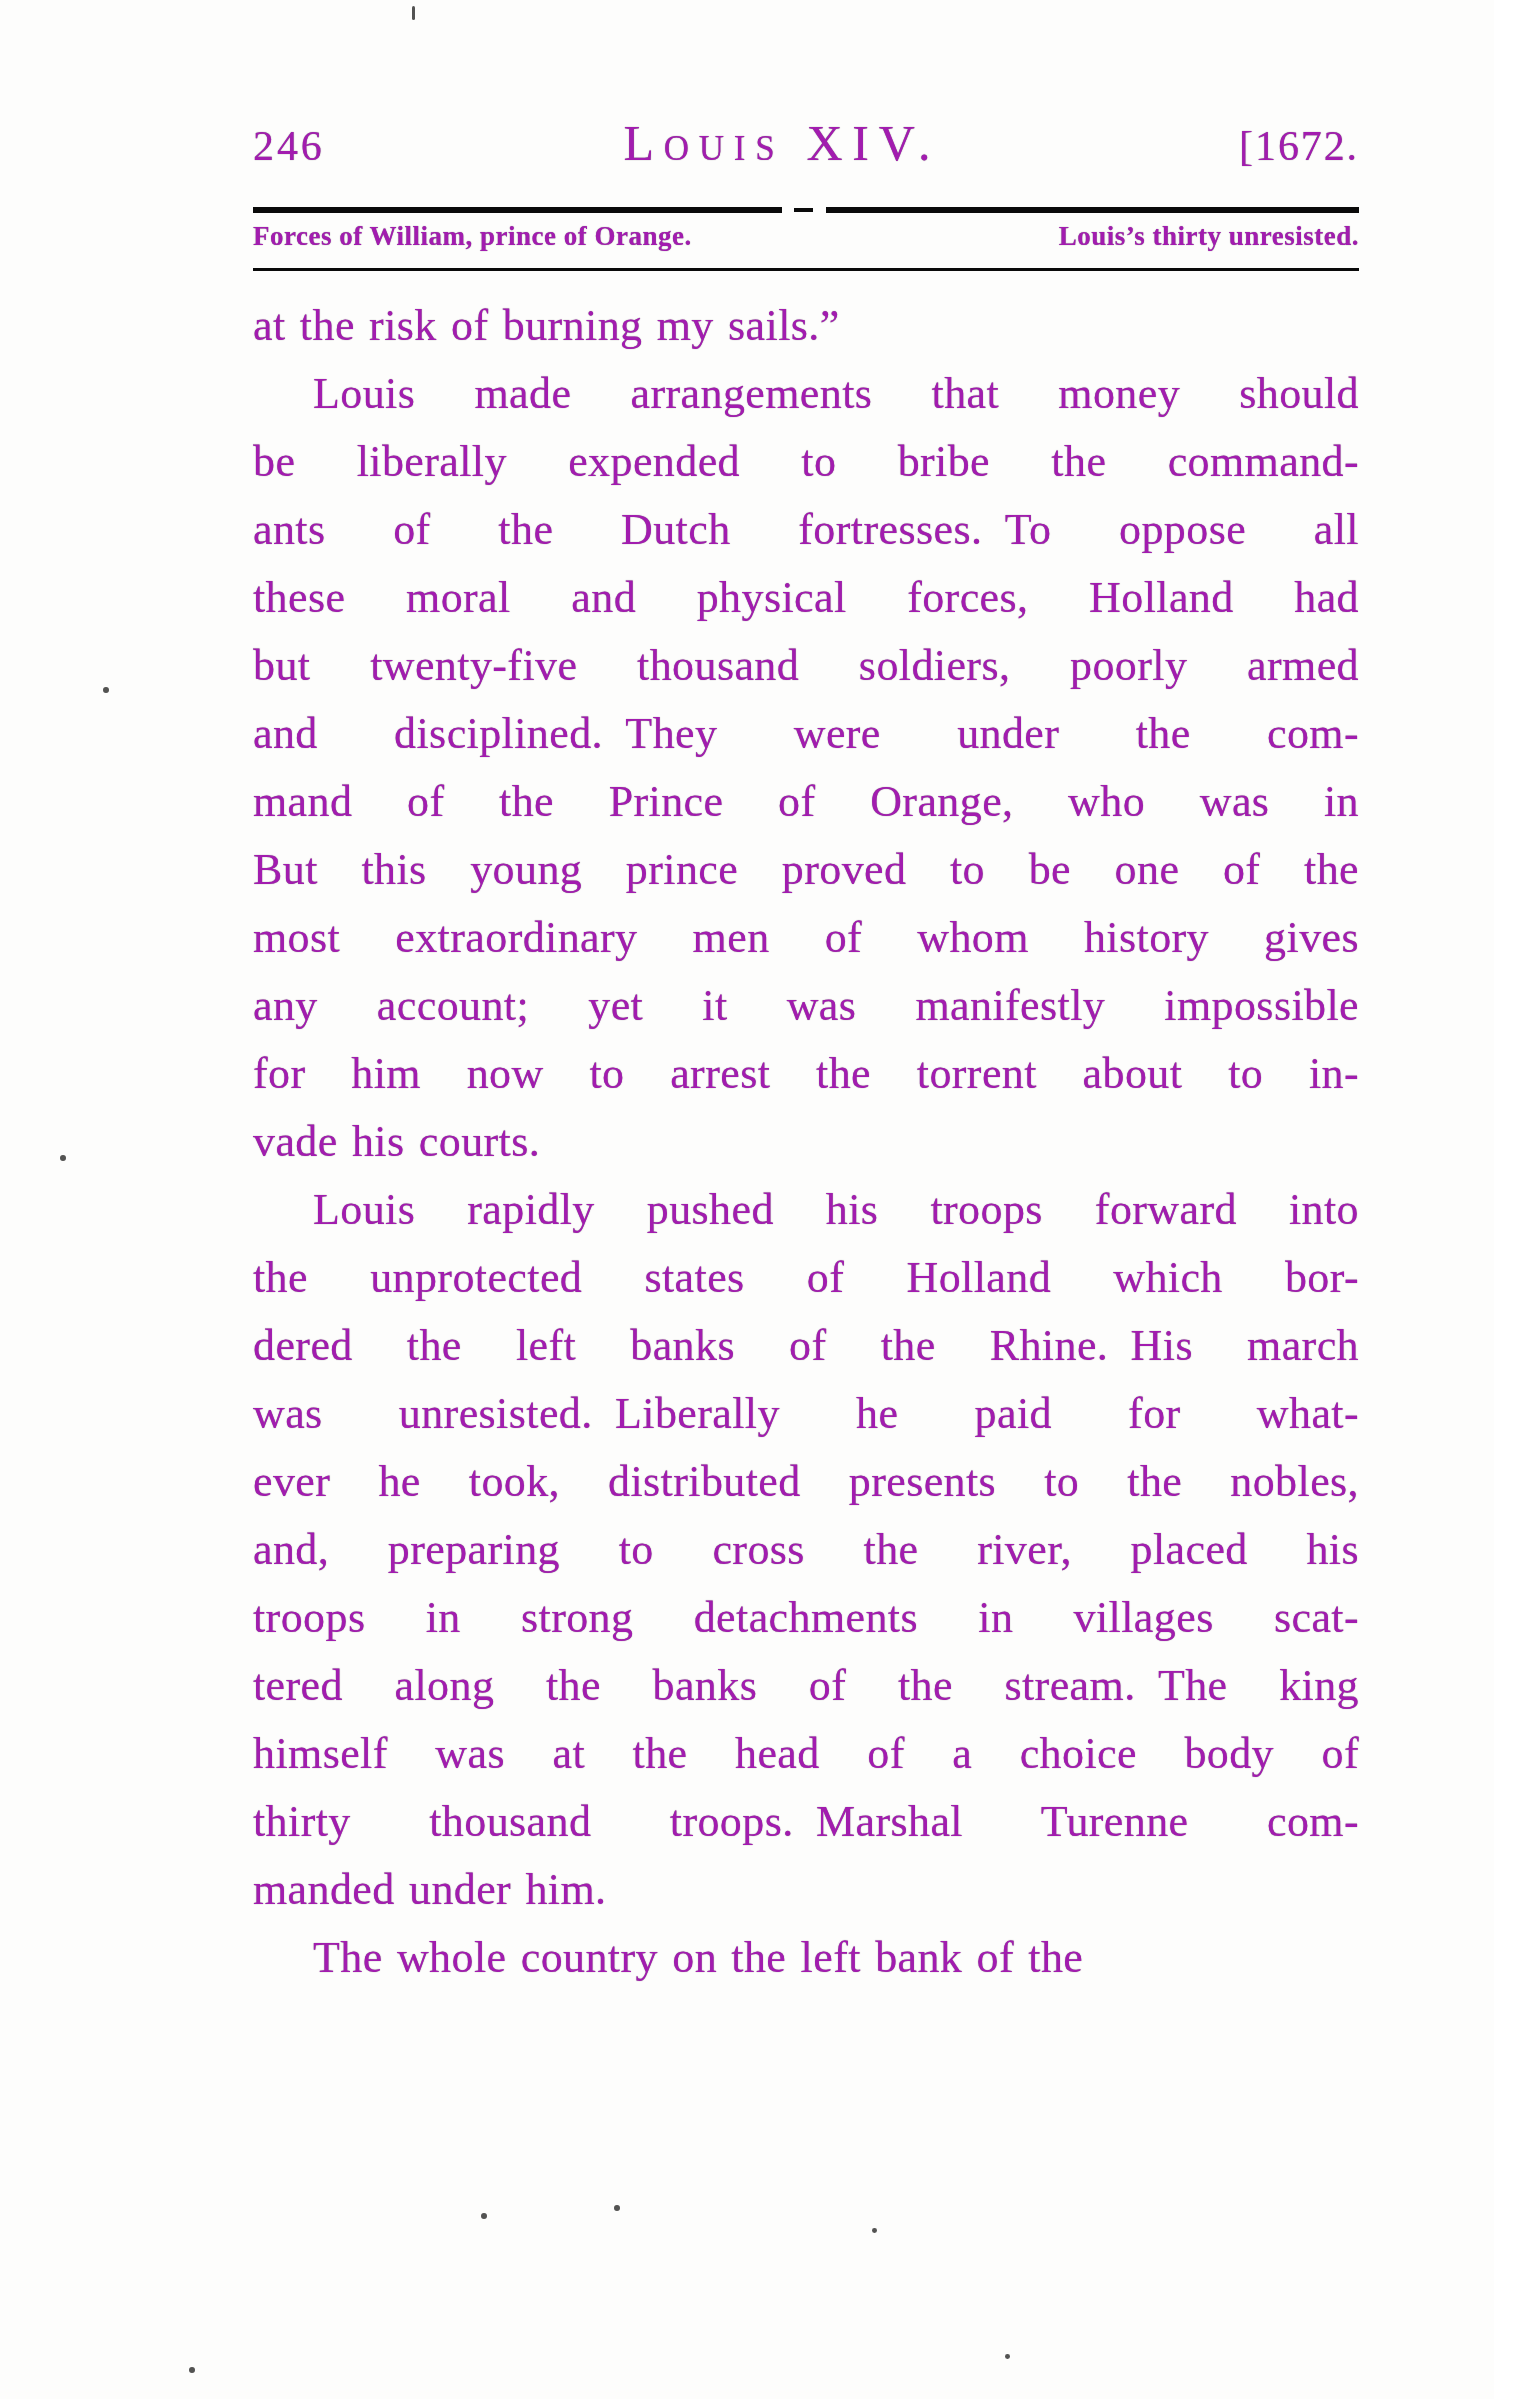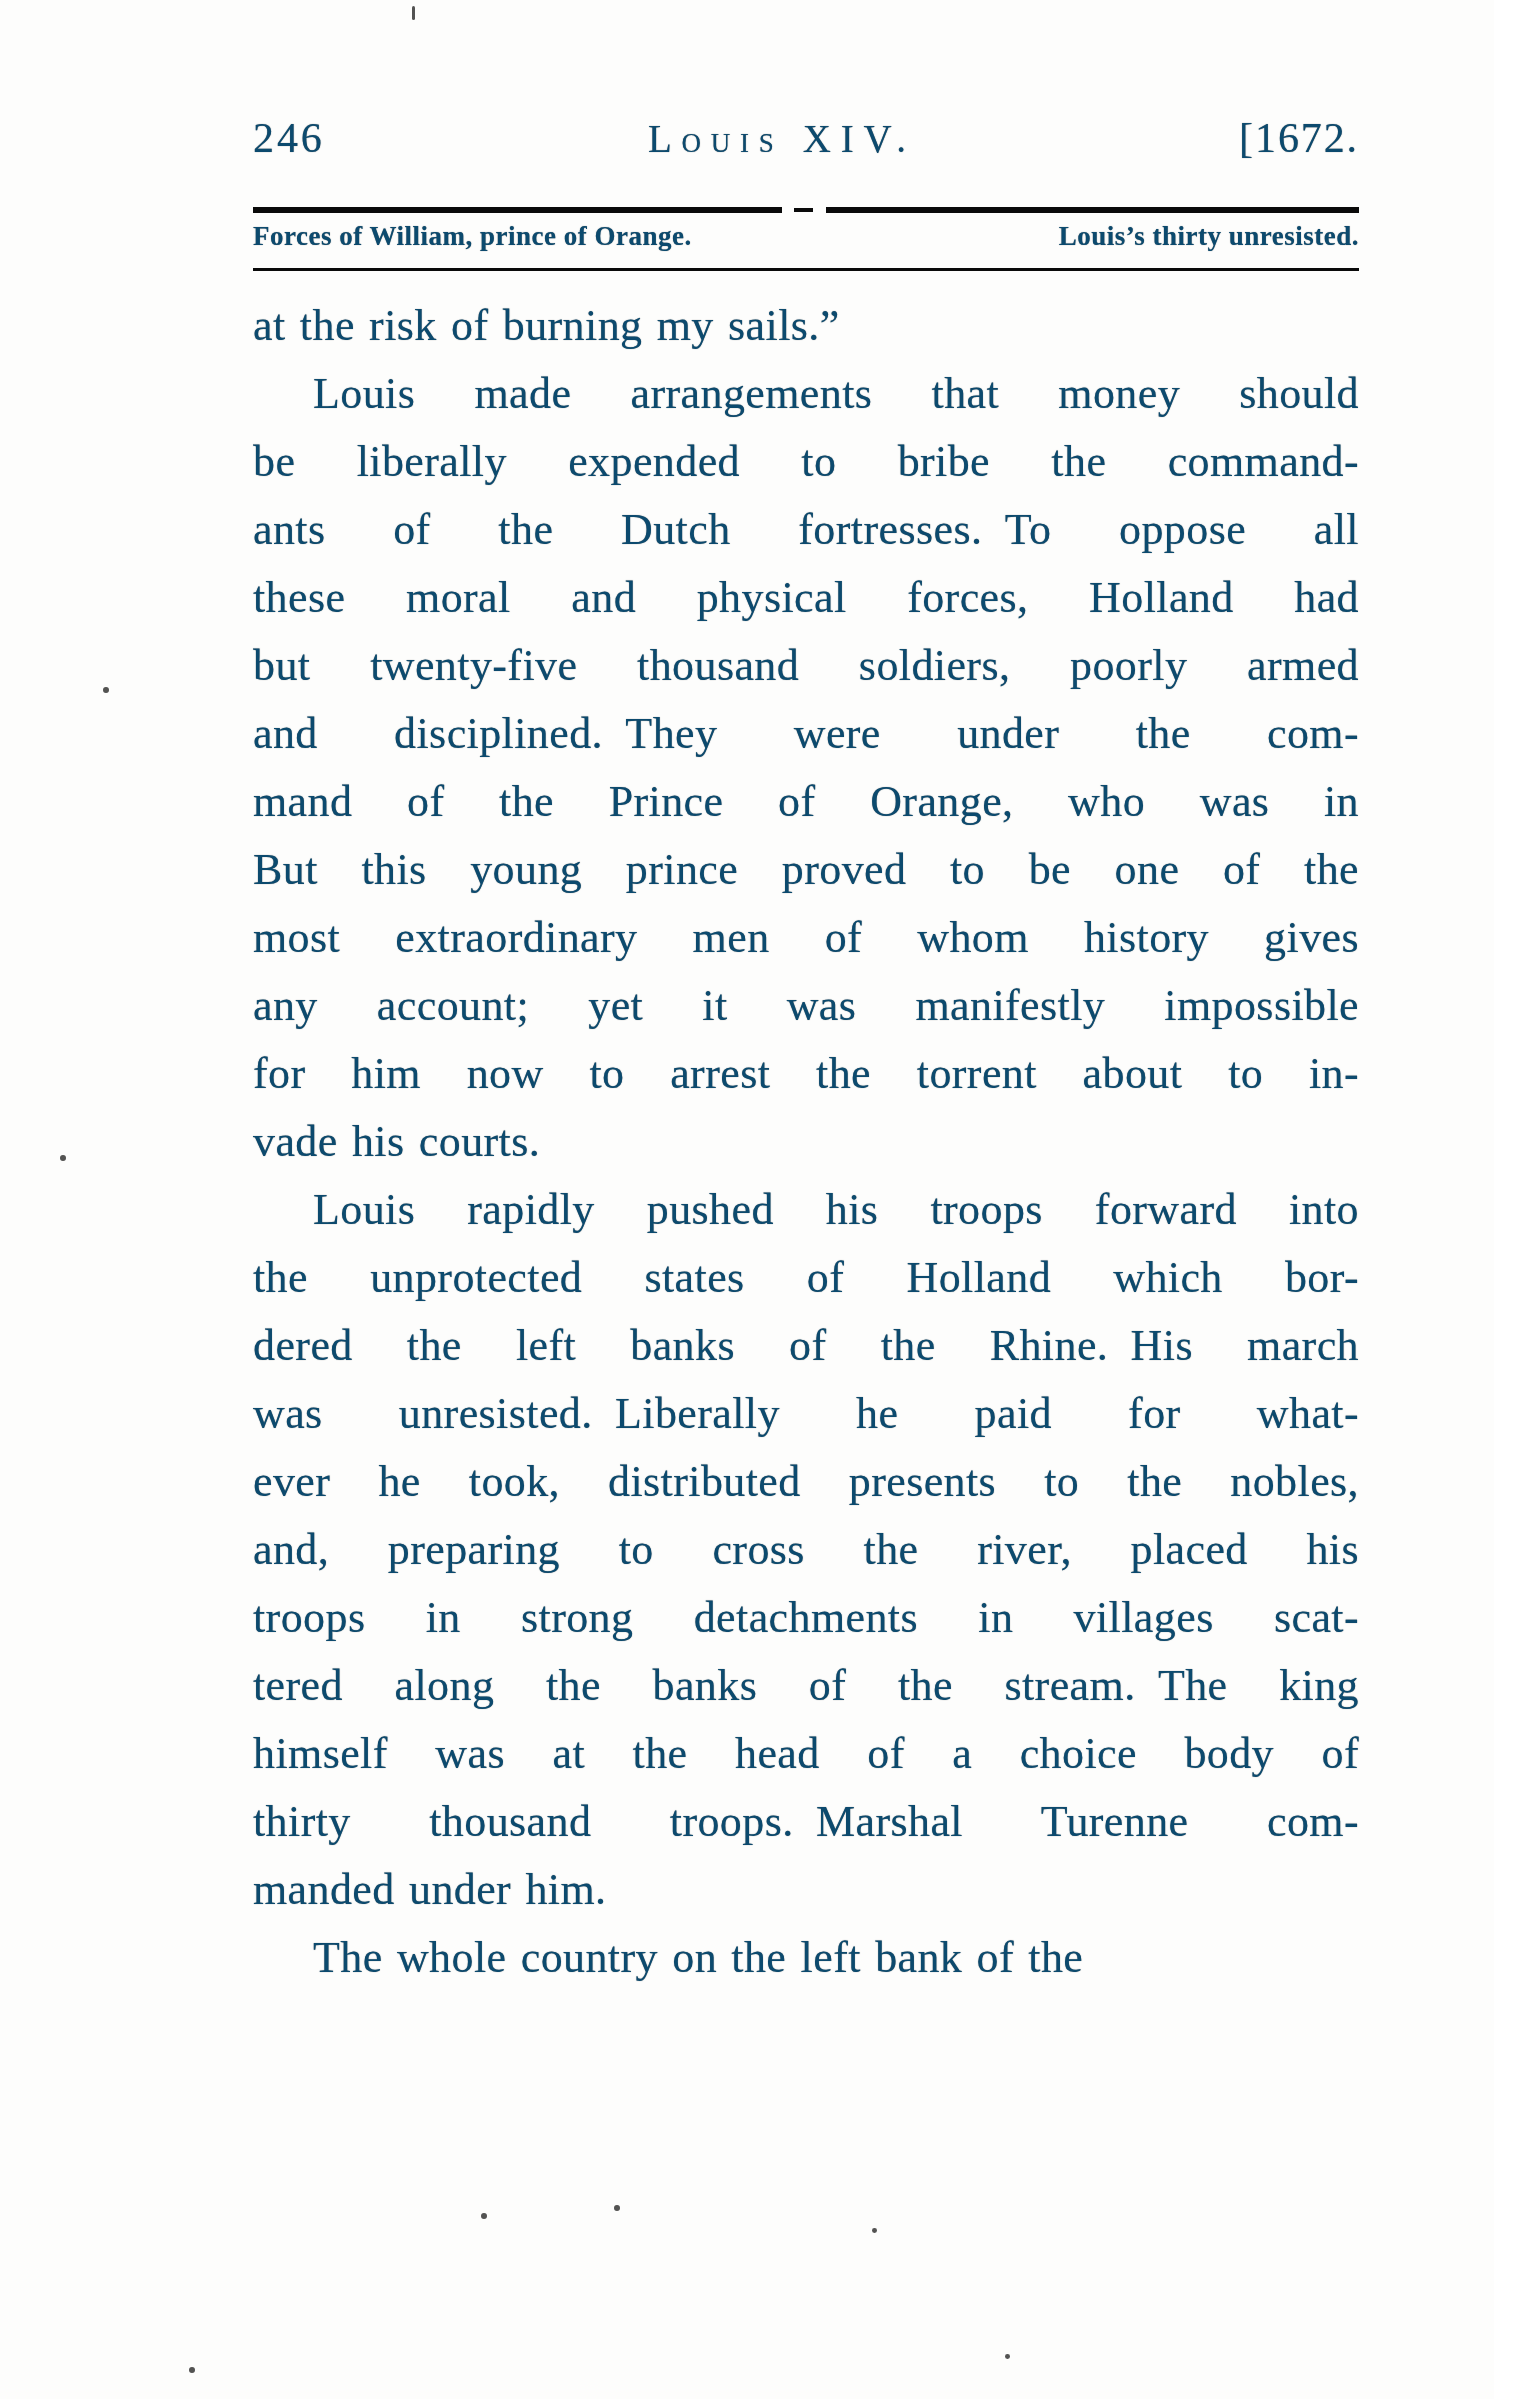--- a/index.html
+++ b/index.html
@@ -7,21 +7,21 @@
     padding: 0;
     background: #ffffff;
   }
   .page {
     position: relative;
     width: 1494px;
     height: 2399px;
     background: #fdfdfc;
     overflow: hidden;
     font-family: "Liberation Serif", "DejaVu Serif", serif;
-    color: #0c4a6e;
+    color: #a21caf;
   }
   .content {
     position: absolute;
     left: 253px;
     top: 0;
     width: 1106px;
   }
   
   .header-row {
     margin-top: 114px;
@@ -31,21 +31,21 @@
     align-items: baseline;
     font-size: 42px;
     text-shadow: 0 0 1px rgba(0,0,0,0.55);
   }
   .page-number {
     letter-spacing: 2.9px;
   }
   .page-title {
     font-variant: small-caps;
     letter-spacing: 9.7px;
-    font-size: 39px;
+    font-size: 50px;
   }
   .page-year {
     letter-spacing: 1.9px;
     text-align: right;
   }
   
   .rule-1 {
     margin-top: 25px;
     height: 5.8px;
     background: #0a0a0a;

